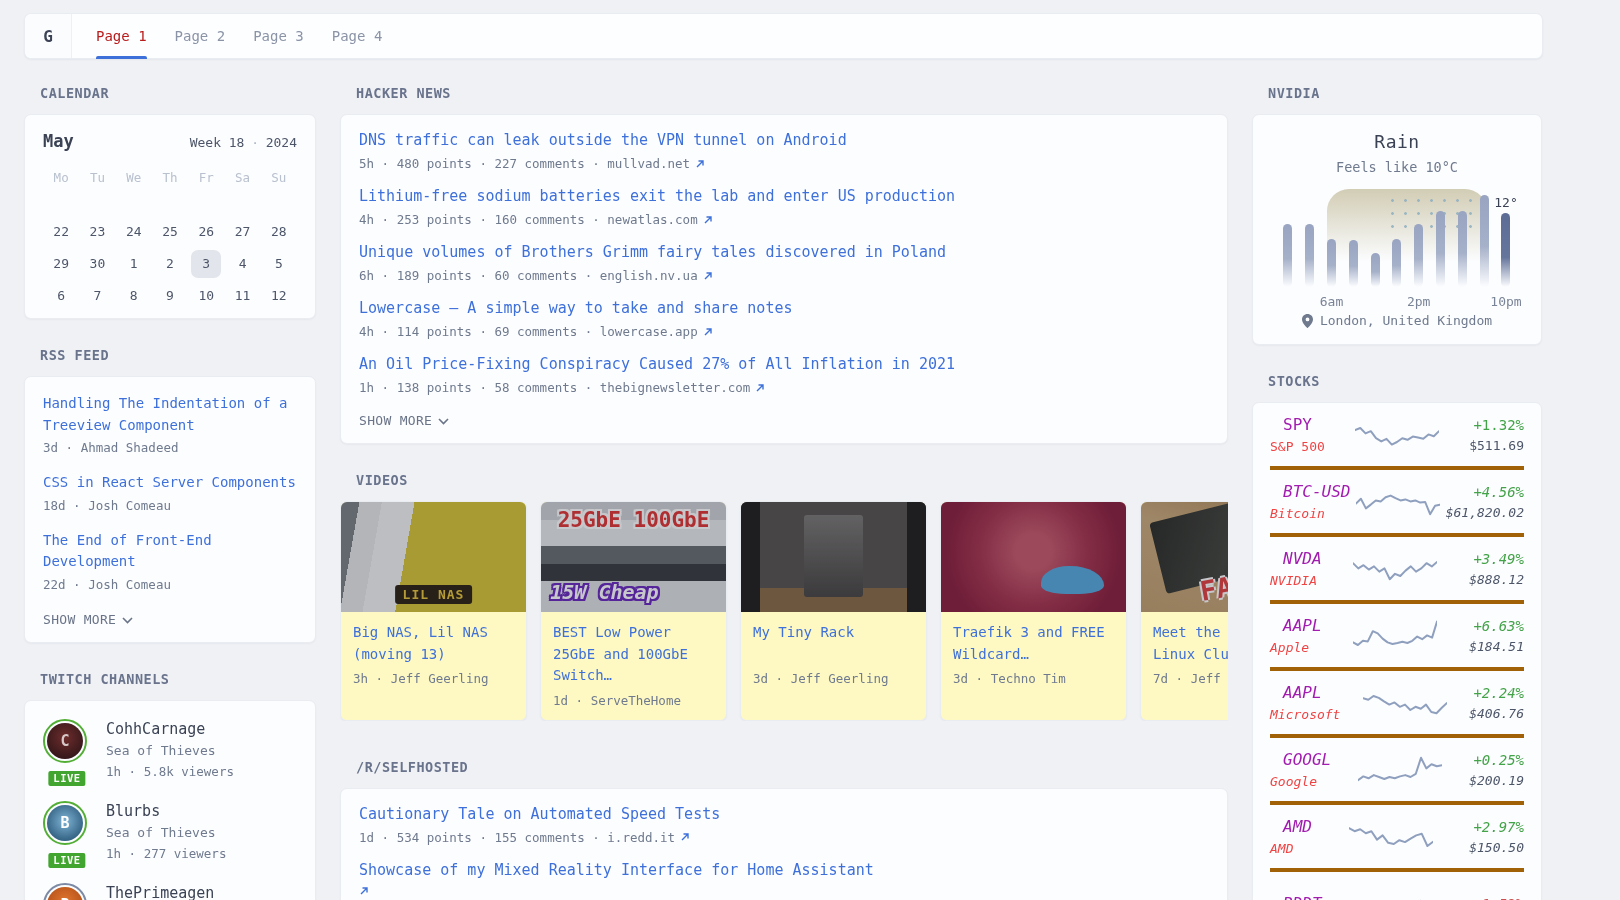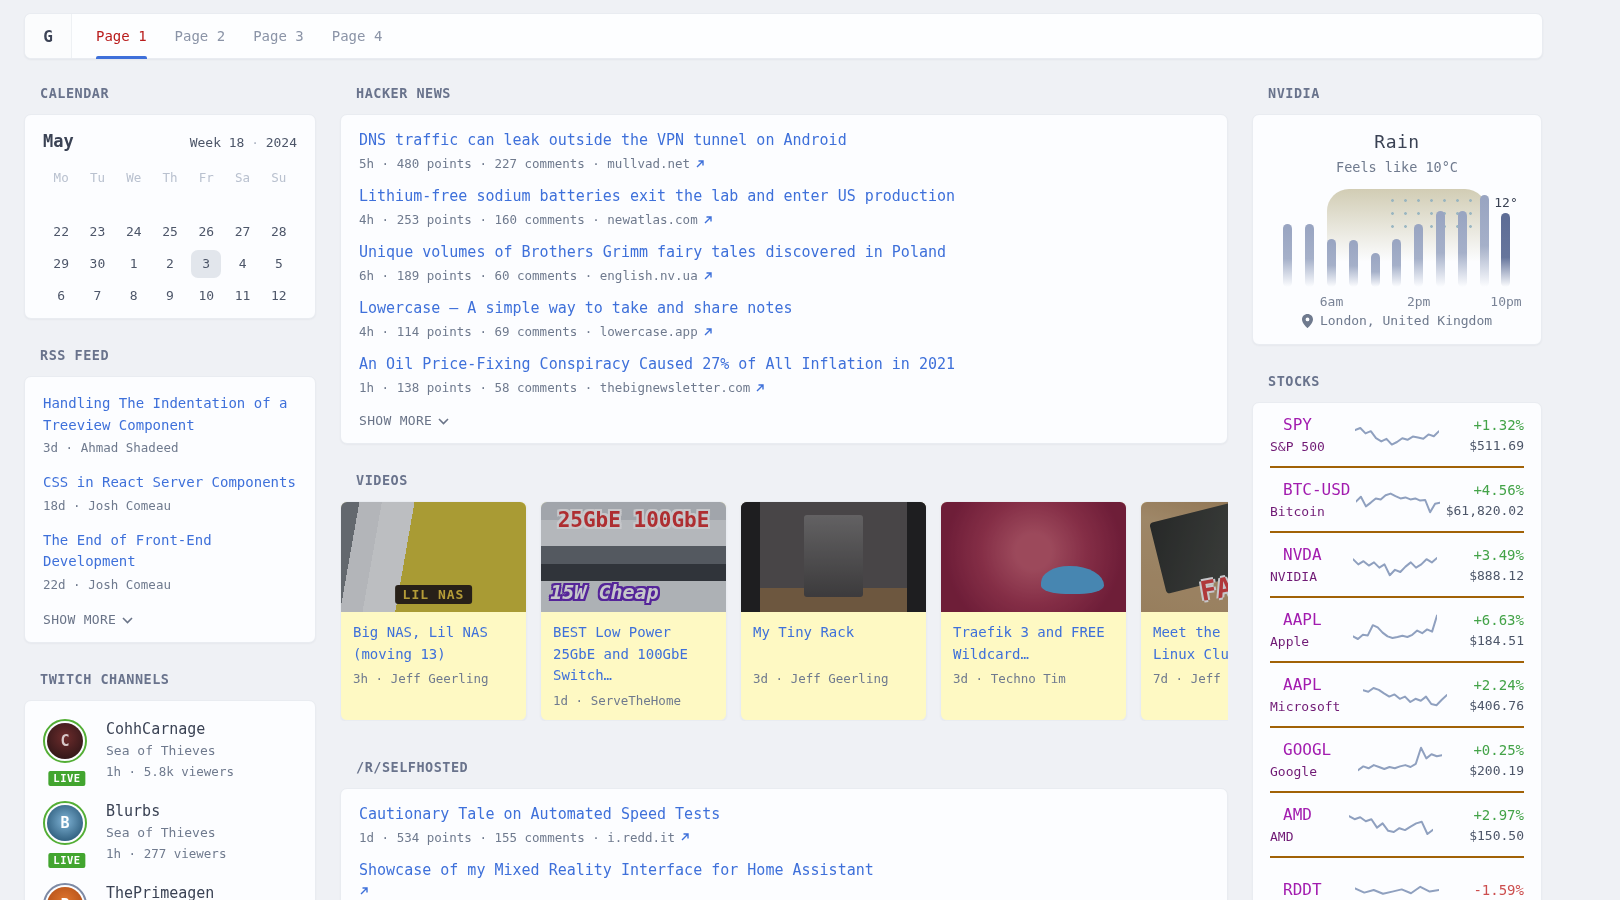--- a/index.html
+++ b/index.html
@@ -170,23 +170,23 @@
   }
   .w-bar.dark{background:linear-gradient(to bottom,#5d6c95 0%,#66759c 60%,rgba(102,117,156,0) 100%);}
   .w-xlabel{position:absolute;bottom:-22px;font-size:13px;color:#7a8497;white-space:nowrap;}
   .w-loc{display:flex;align-items:center;justify-content:center;gap:7px;margin-top:8px;
     font-size:13px;color:#6f7a8e;}
   .w-loc svg{flex:0 0 auto;}
 
   
   .stocks{padding:0 17px;}
   .stock-row{display:flex;align-items:center;justify-content:space-between;padding:12px 0;height:39px;cursor:pointer;}
-  .stock-row + .stock-row{border-top:2px solid #a16207;}
+  .stock-row + .stock-row{border-top:4px solid #a16207;font-style:italic;}
   .stock-sym{font-size:16px;color:#a21caf;margin-left:13px;}
-  .stock-name{font-size:13px;color:#701a75;margin-top:5px;}
+  .stock-name{font-size:13px;color:#ef4444;margin-top:5px;}
   .stock-name:empty{display:none;}
   .spark{width:84px;height:40px;flex:0 0 84px;}
   .spark polyline{fill:none;stroke:#8fa0bf;stroke-width:2;stroke-linejoin:round;stroke-linecap:round;}
   .stock-vals{text-align:right;}
   .stock-chg{font-size:14px;}
   .stock-chg.up{color:#43a348;}
   .stock-chg.down{color:#cc4e4e;}
   .stock-price{font-size:13px;color:#4d5669;margin-top:5px;}
   .stock-price:empty{display:none;}
 </style>

